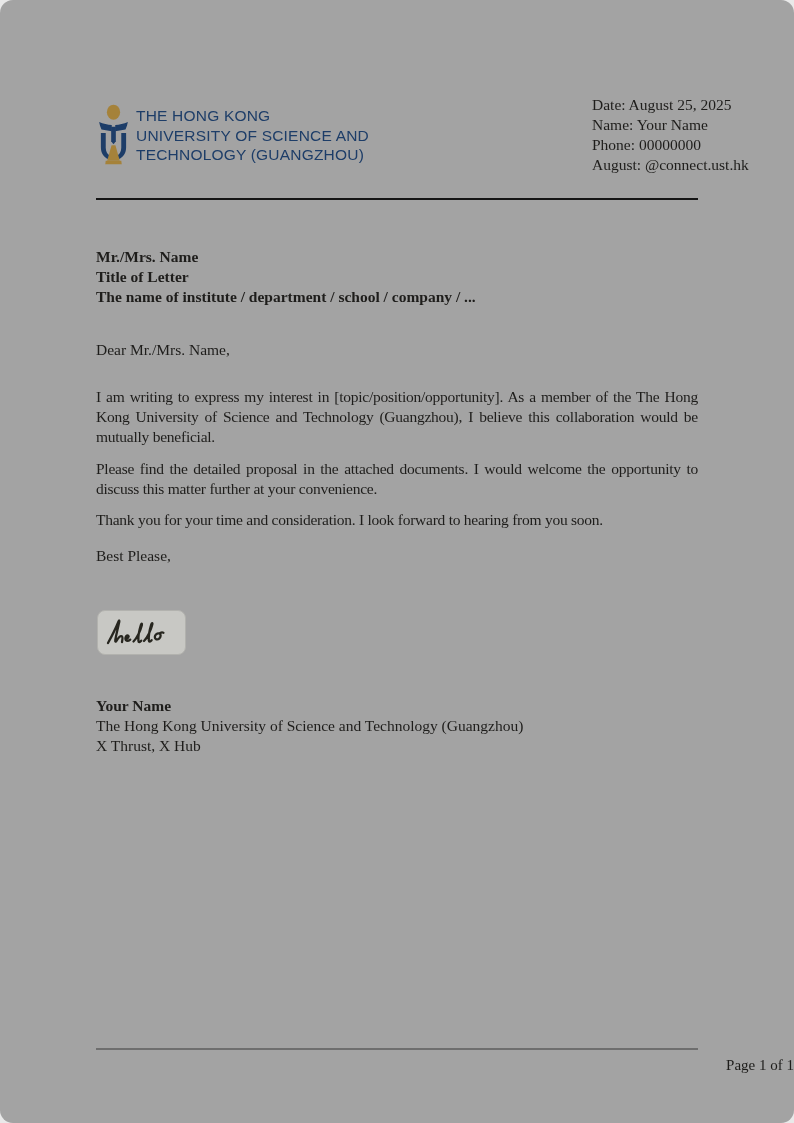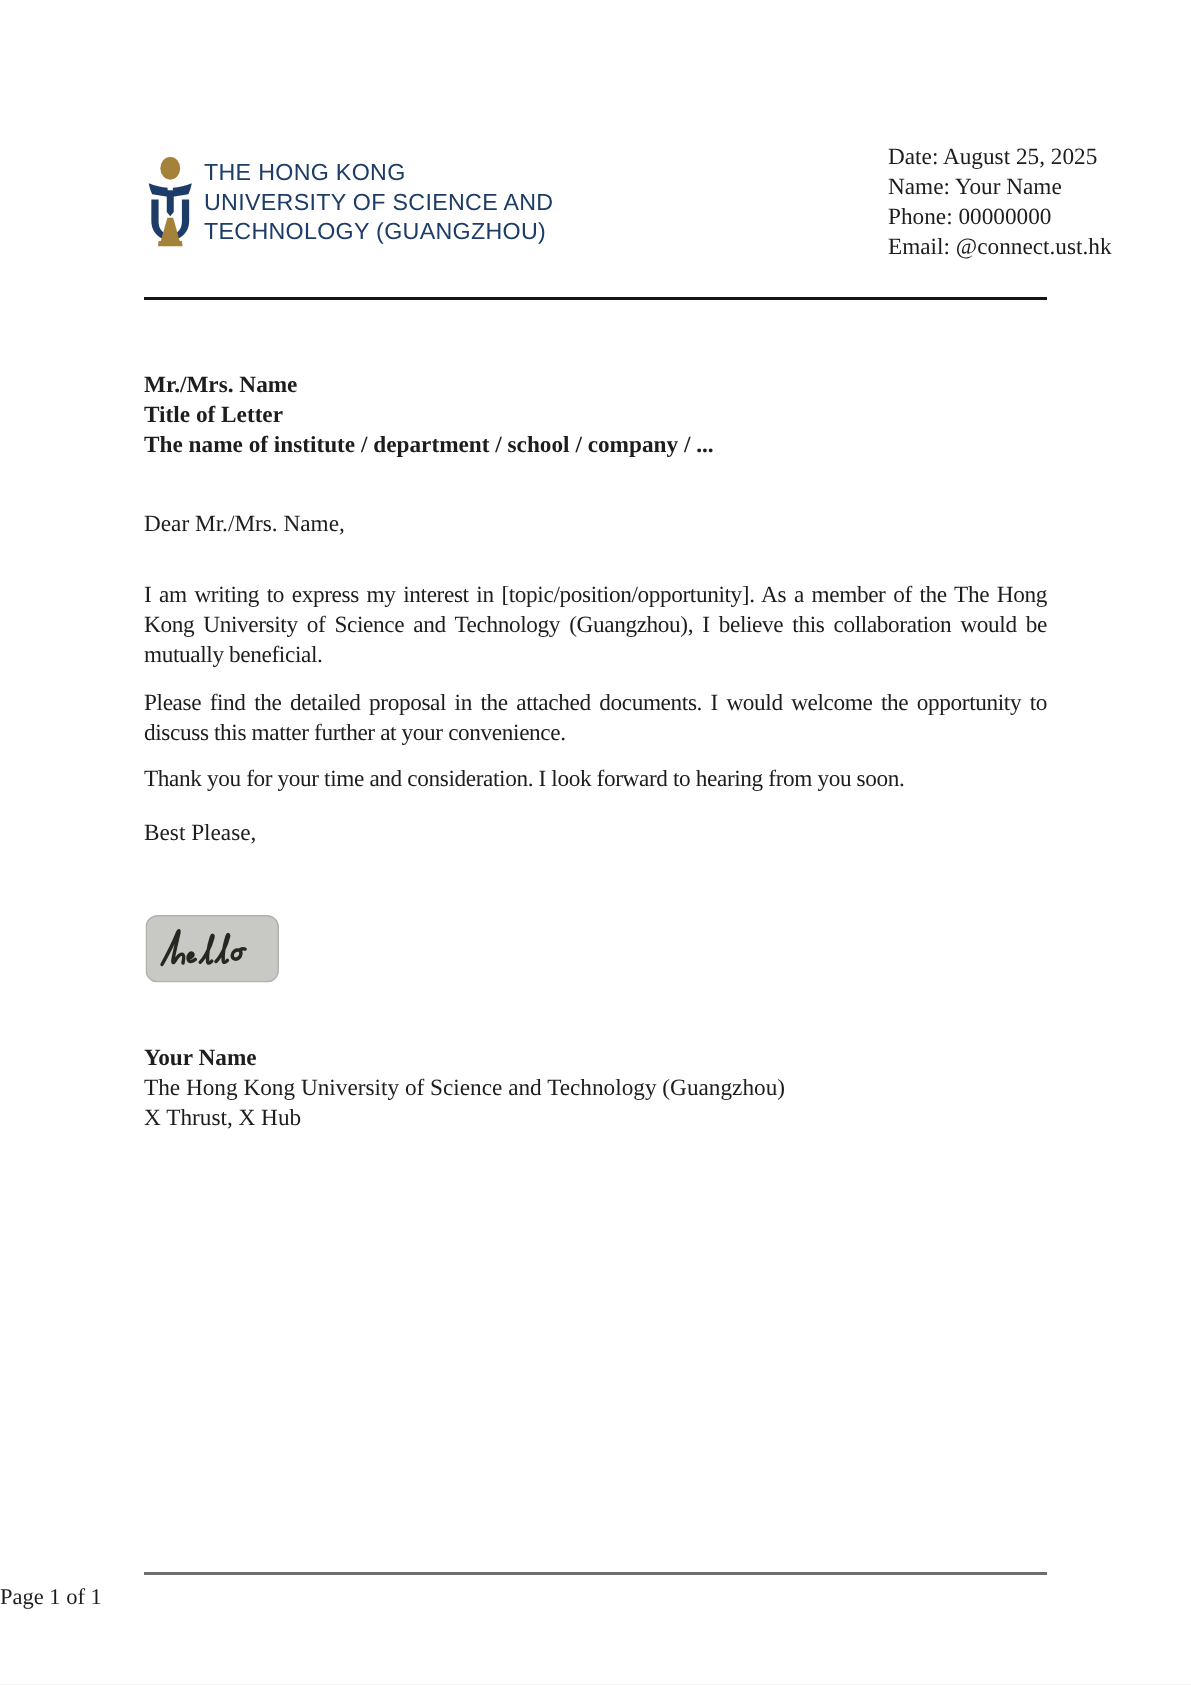--- a/index.html
+++ b/index.html
@@ -2,24 +2,25 @@
 <html><head>
 <meta charset="utf-8">
 <style>
   * { margin: 0; padding: 0; box-sizing: border-box; }
   html, body { background: #e9e9e9; }
   .page {
     position: relative;
     width: 794px;
     height: 1123px;
     margin: 0 auto;
-    background: #ffffff;
+    background: #a3a3a3;
     overflow: hidden;
     font-family: "Liberation Serif", "DejaVu Serif", serif;
     color: #1e1d1b;
+    border-radius: 13px;
   }
   
   .emblem {
     position: absolute;
     left: 97px; top: 104px;
     width: 33px; height: 63px;
   }
   .wordmark {
     position: absolute;
     left: 136px; top: 106px;
@@ -66,21 +67,21 @@
   .rule-footer {
     position: absolute;
     left: 96px; top: 1048px;
     width: 602px; height: 2px;
     background: #6e6e6e;
   }
   .page-number {
     position: absolute;
     left: 0; top: 1055px;
     width: 794px;
-    text-align: left;
+    text-align: right;
     font-size: 15px;
     line-height: 20px;
   }
 </style>
 </head>
 <body>
 
 <div class="page">
 
   <svg class="emblem" viewBox="0 0 34 64" aria-hidden="true">
@@ -97,21 +98,21 @@
   <div class="wordmark">
     <div>THE HONG KONG</div>
     <div>UNIVERSITY OF SCIENCE AND</div>
     <div>TECHNOLOGY (GUANGZHOU)</div>
   </div>
 
   <div class="contact">
     <div class="line"><span>Date:</span> <span>August 25, 2025</span></div>
     <div class="line"><span>Name:</span> <span>Your Name</span></div>
     <div class="line"><span>Phone:</span> <span>00000000</span></div>
-    <div class="line"><span>Email:</span> <span>@connect.ust.hk</span></div>
+    <div class="line"><span>August:</span> <span>@connect.ust.hk</span></div>
   </div>
 
   <div class="rule-header"></div>
 
   <div class="block recipient">
     <div>Mr./Mrs. Name</div>
     <div>Title of Letter</div>
     <div>The name of institute / department / school / company / ...</div>
   </div>
 

